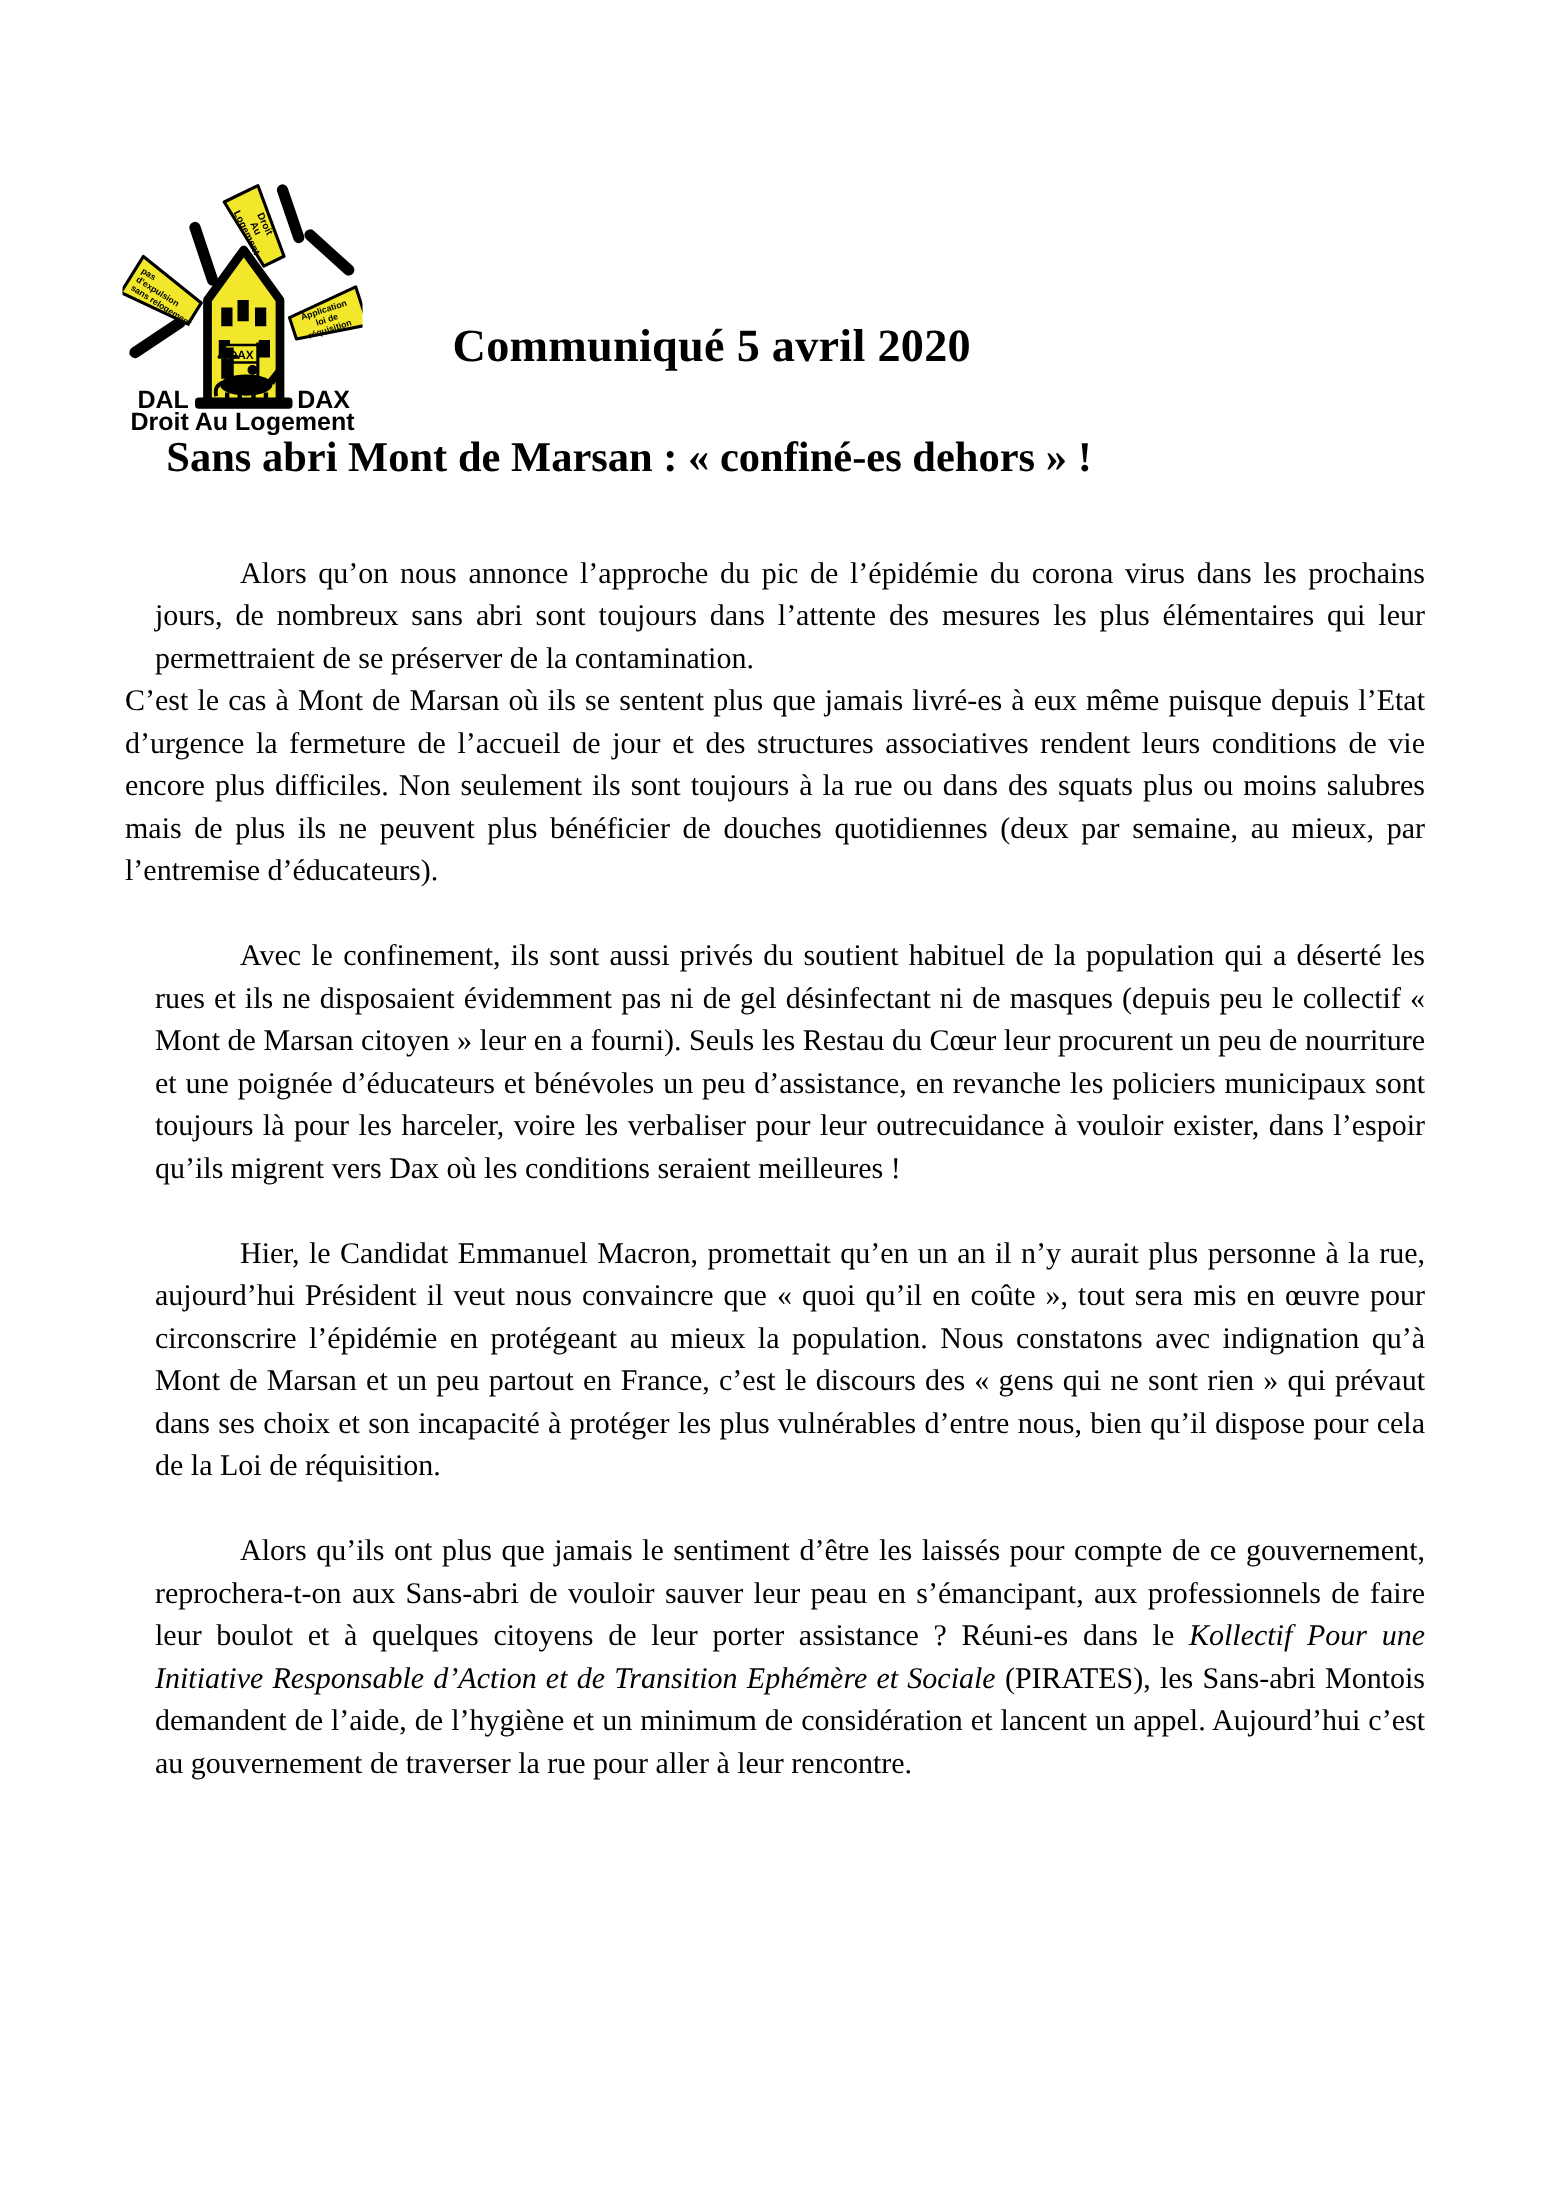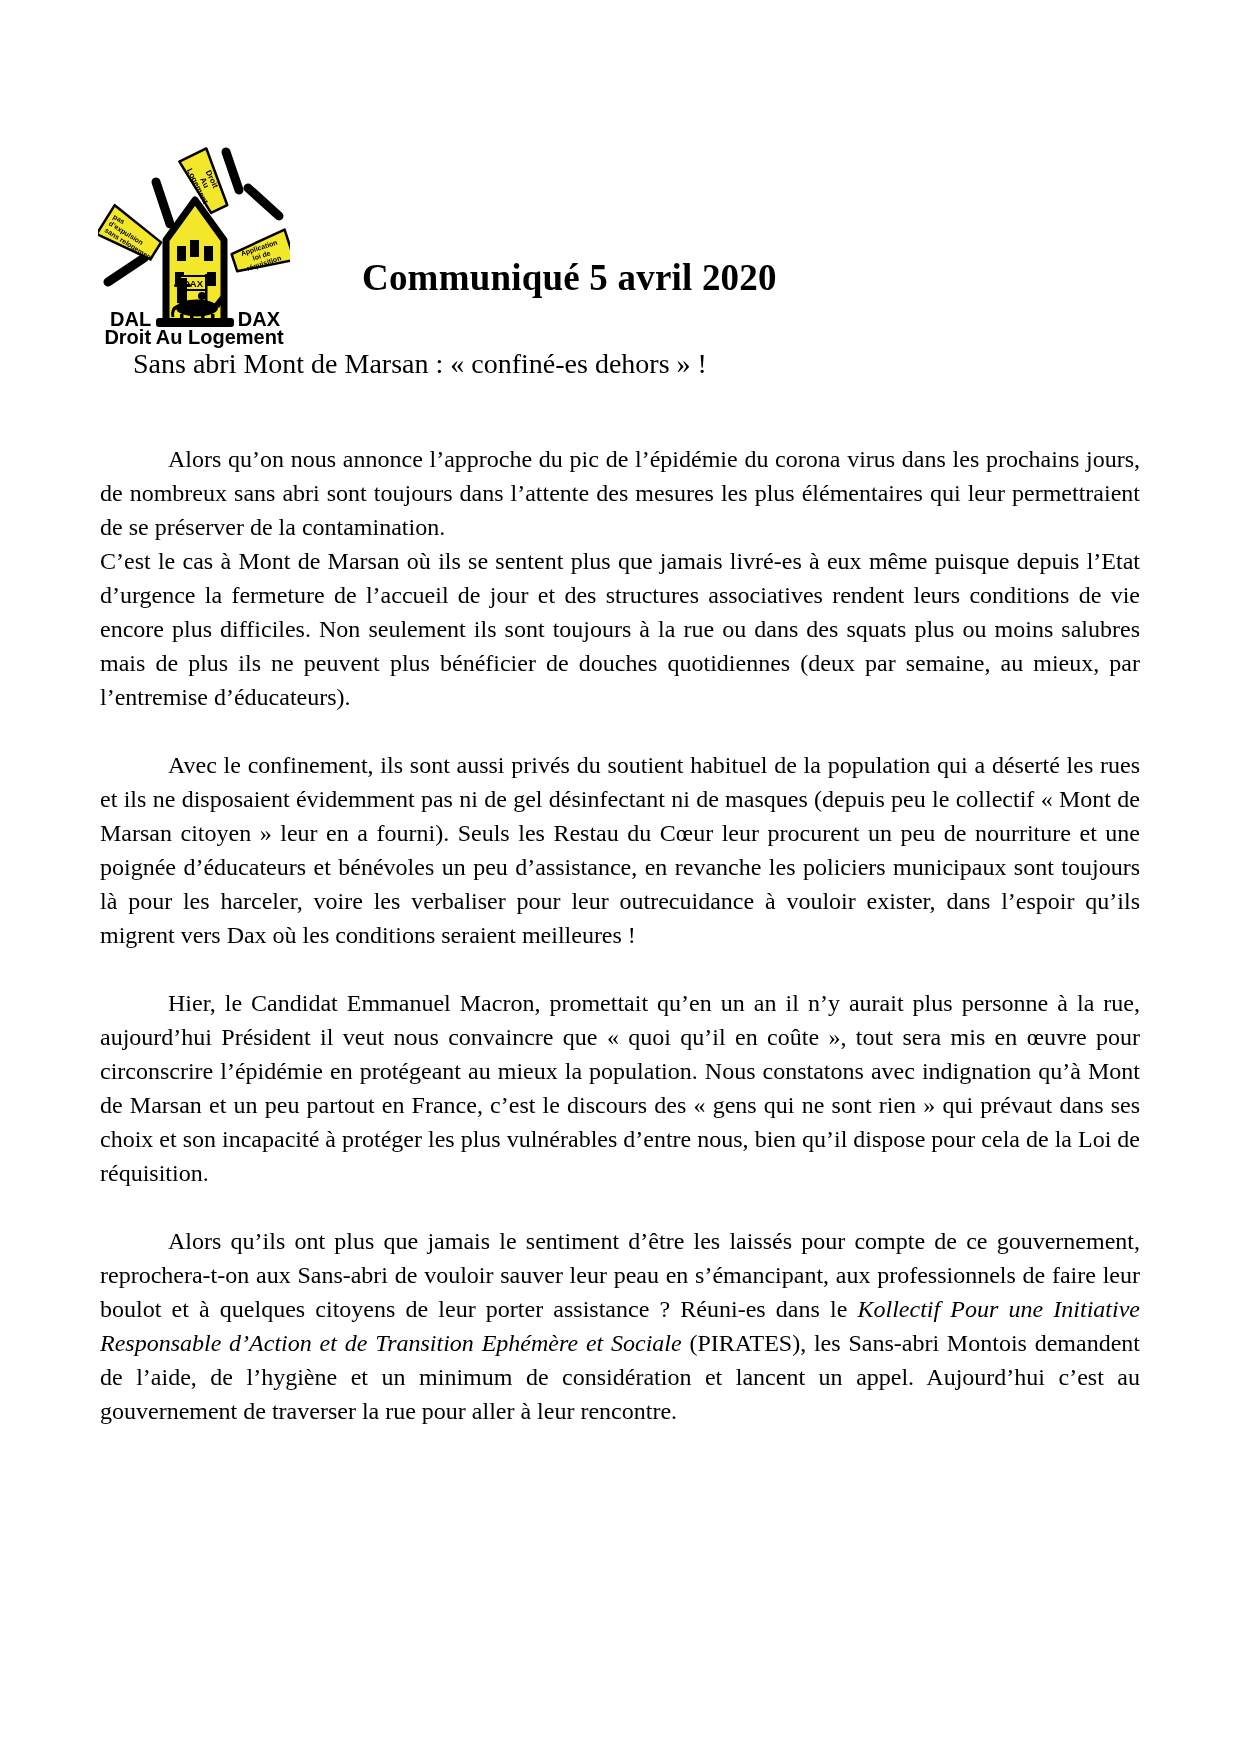--- a/index.html
+++ b/index.html
@@ -26,35 +26,35 @@
     top: 256px;
     font-size: 37px;
     font-weight: bold;
     white-space: nowrap;
     letter-spacing: 0.2px;
   }
   .doc-heading {
     position: absolute;
     left: 133px;
     top: 348px;
-    font-size: 28px;
-    font-weight: normal;
+    font-size: 34px;
+    font-weight: bold;
     white-space: nowrap;
   }
   .doc-body {
     position: absolute;
     left: 100px;
     top: 442px;
     width: 1040px;
     font-size: 24px;
     line-height: 34px;
     text-align: justify;
   }
   .doc-body p { margin: 0; }
-  .doc-body p.indent { text-indent: 68px; }
+  .doc-body p.indent { text-indent: 68px; margin-left: 24px; }
   .doc-body p.gap { margin-top: 34px; }
   .doc-body em { font-style: italic; }
   .ray-text {
     font-family: "Liberation Sans", sans-serif;
     font-weight: bold;
     fill: #000;
   }
   .logo-label {
     font-family: "Liberation Sans", sans-serif;
     font-weight: bold;

